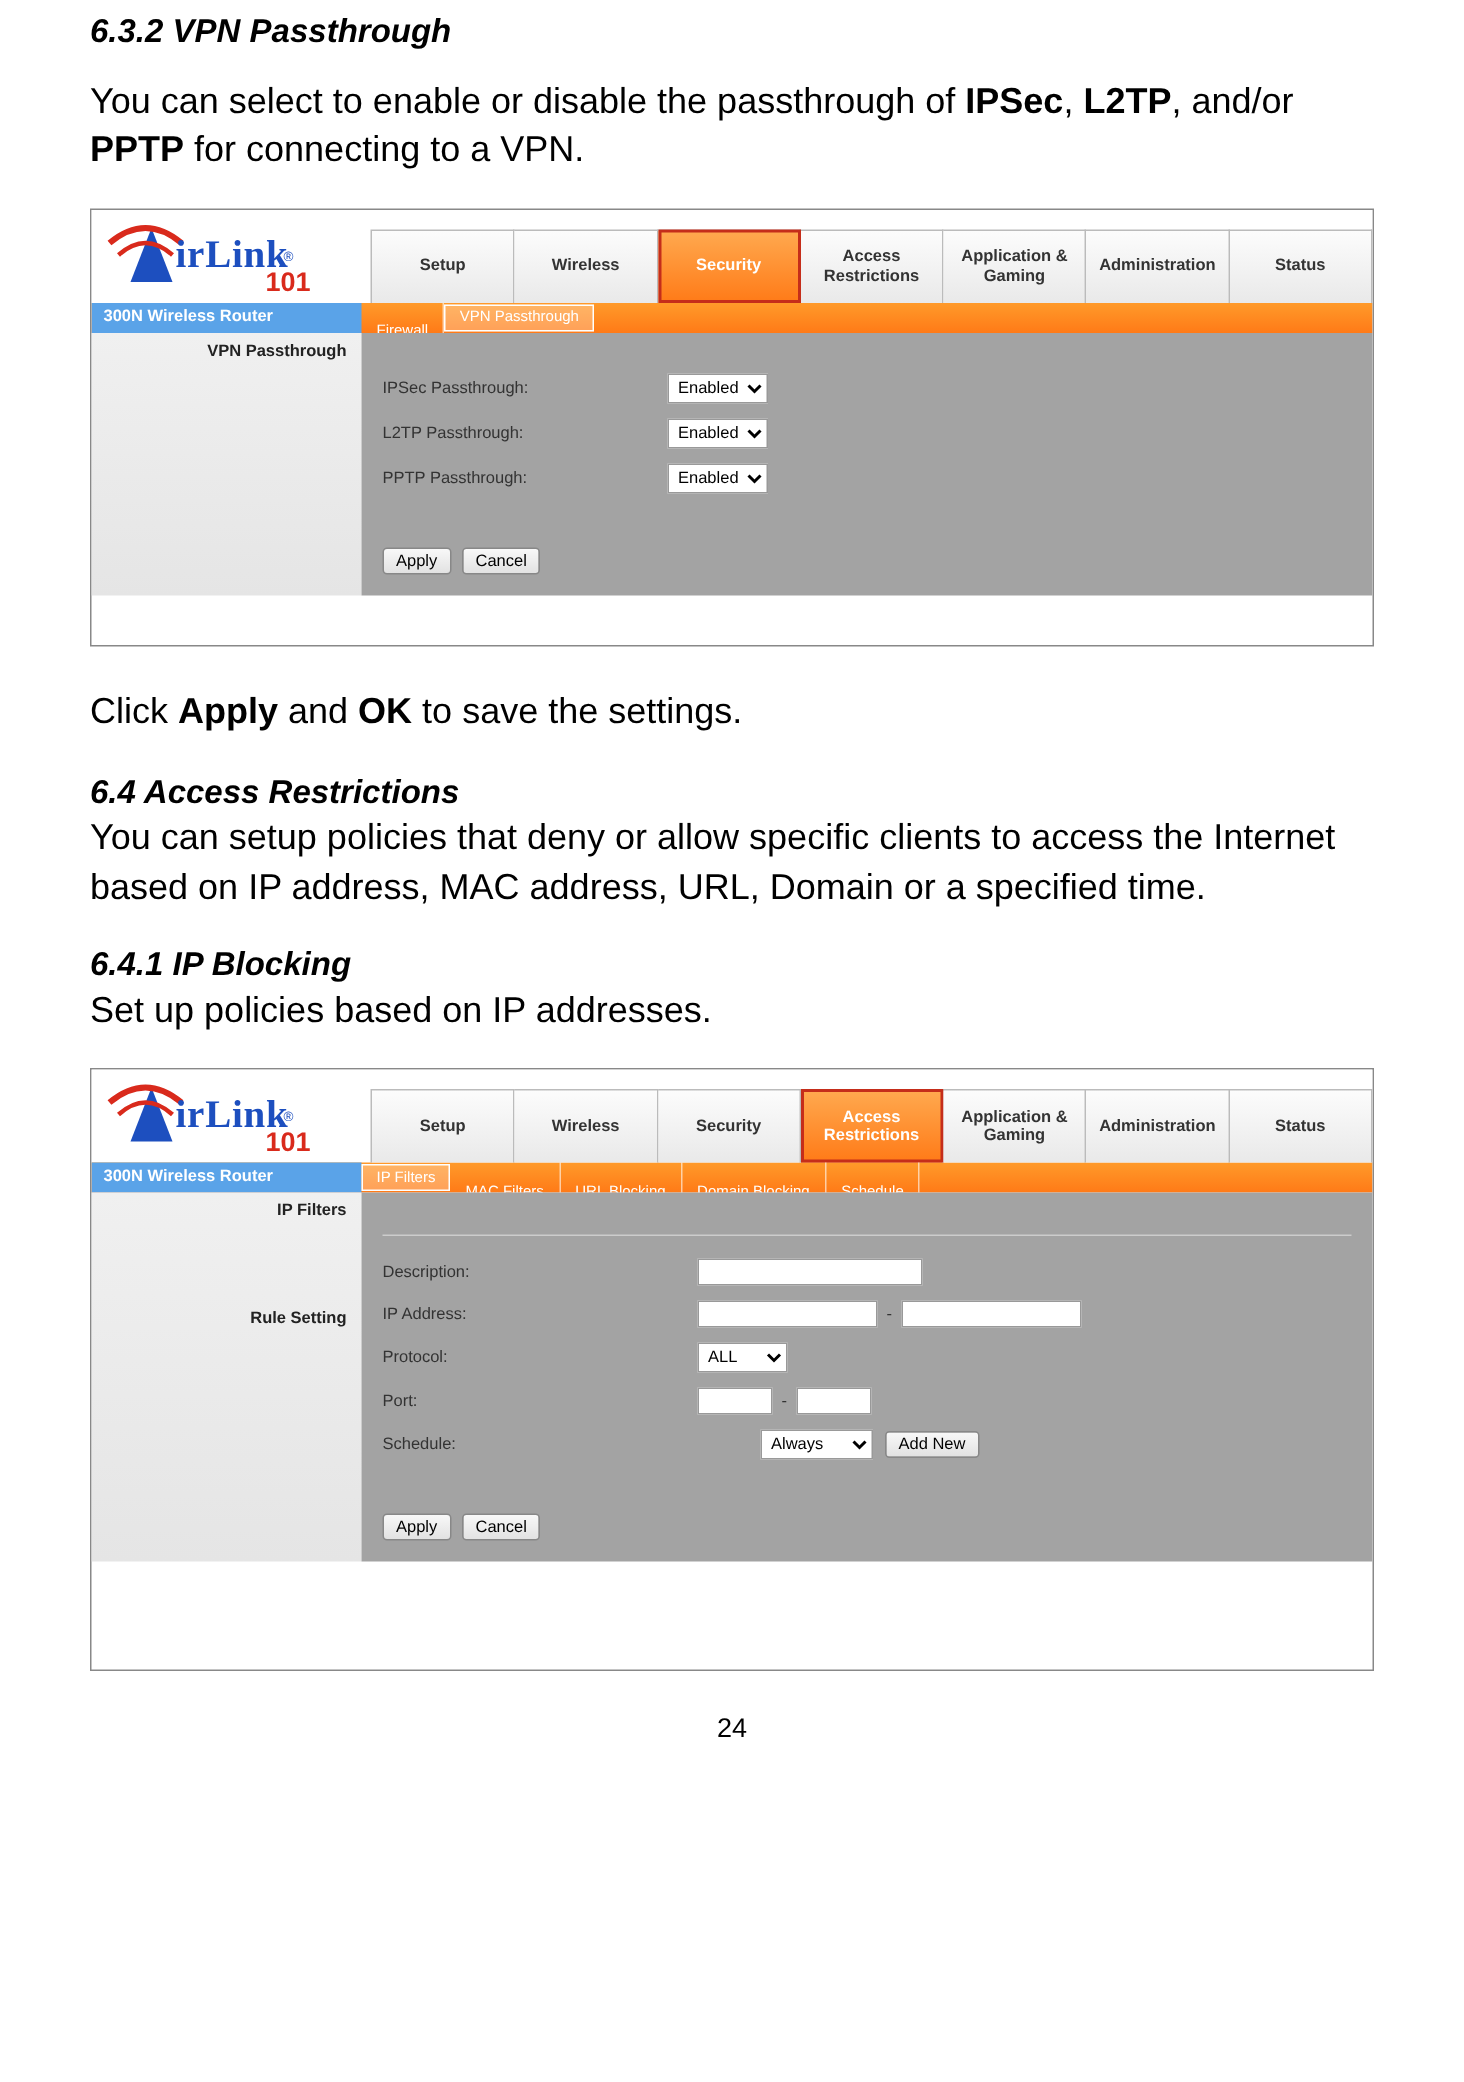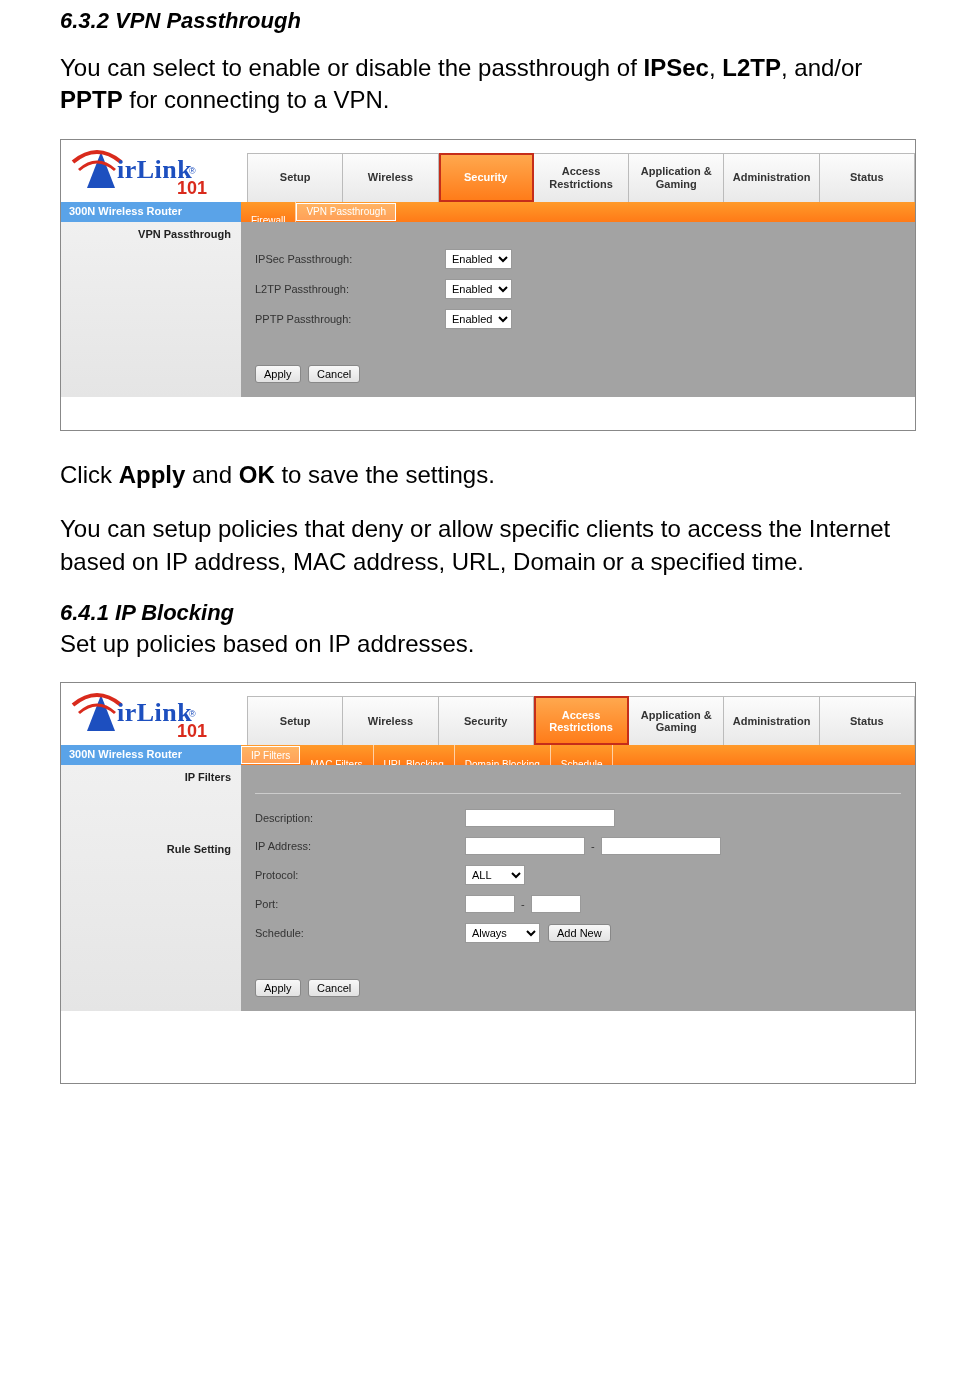--- a/index.html
+++ b/index.html
@@ -239,20 +239,21 @@
           <button class="btn">Cancel</button>
         </div>
       </div>
     </div>
   </div>
 
   <p class="body">
     <span>Click </span><b>Apply</b><span> and </span><b>OK</b><span> to save the settings.</span>
   </p>
 
+  <h3 class="italic2">6.4 Access Restrictions</h3>
   <p class="body">You can setup policies that deny or allow specific clients to access the Internet based on IP address, MAC address, URL, Domain or a specified time.</p>
 
   <h3 class="italic2" style="margin-top:12px;">6.4.1 IP Blocking</h3>
   <p class="body">Set up policies based on IP addresses.</p>
 
   <div class="router-shot" style="height:400px;">
     <div class="logo-row">
       <div class="logo">
         <svg width="170" height="54" viewBox="0 0 170 54">
           <path d="M20 44 L34 8 L48 44 Z" fill="#1d4fbf"></path>
@@ -303,25 +304,26 @@
           <select class="small" style="width:60px;"><option>ALL</option></select>
         </div>
         <div class="form-row">
           <div class="lbl" style="width:210px;">Port:</div>
           <input class="small" style="width: 50px;">
           <span class="dash">-</span>
           <input class="small" style="width: 50px;">
         </div>
         <div class="form-row">
           <div class="lbl" style="width:210px;">Schedule:</div>
-          <select class="small" style="width:75px;"><option>Always</option></select>
+          <select class="small" style="width:75px;margin-left:42px;"><option>Always</option></select>
           <span style="width:8px;"></span>
           <button class="btn">Add New</button>
         </div>
         <div class="btnrow">
           <button class="btn">Apply</button>
           <button class="btn">Cancel</button>
         </div>
       </div>
     </div>
   </div>
 
+  <div class="page-num">24</div>
 </div>
 
 </body></html>

